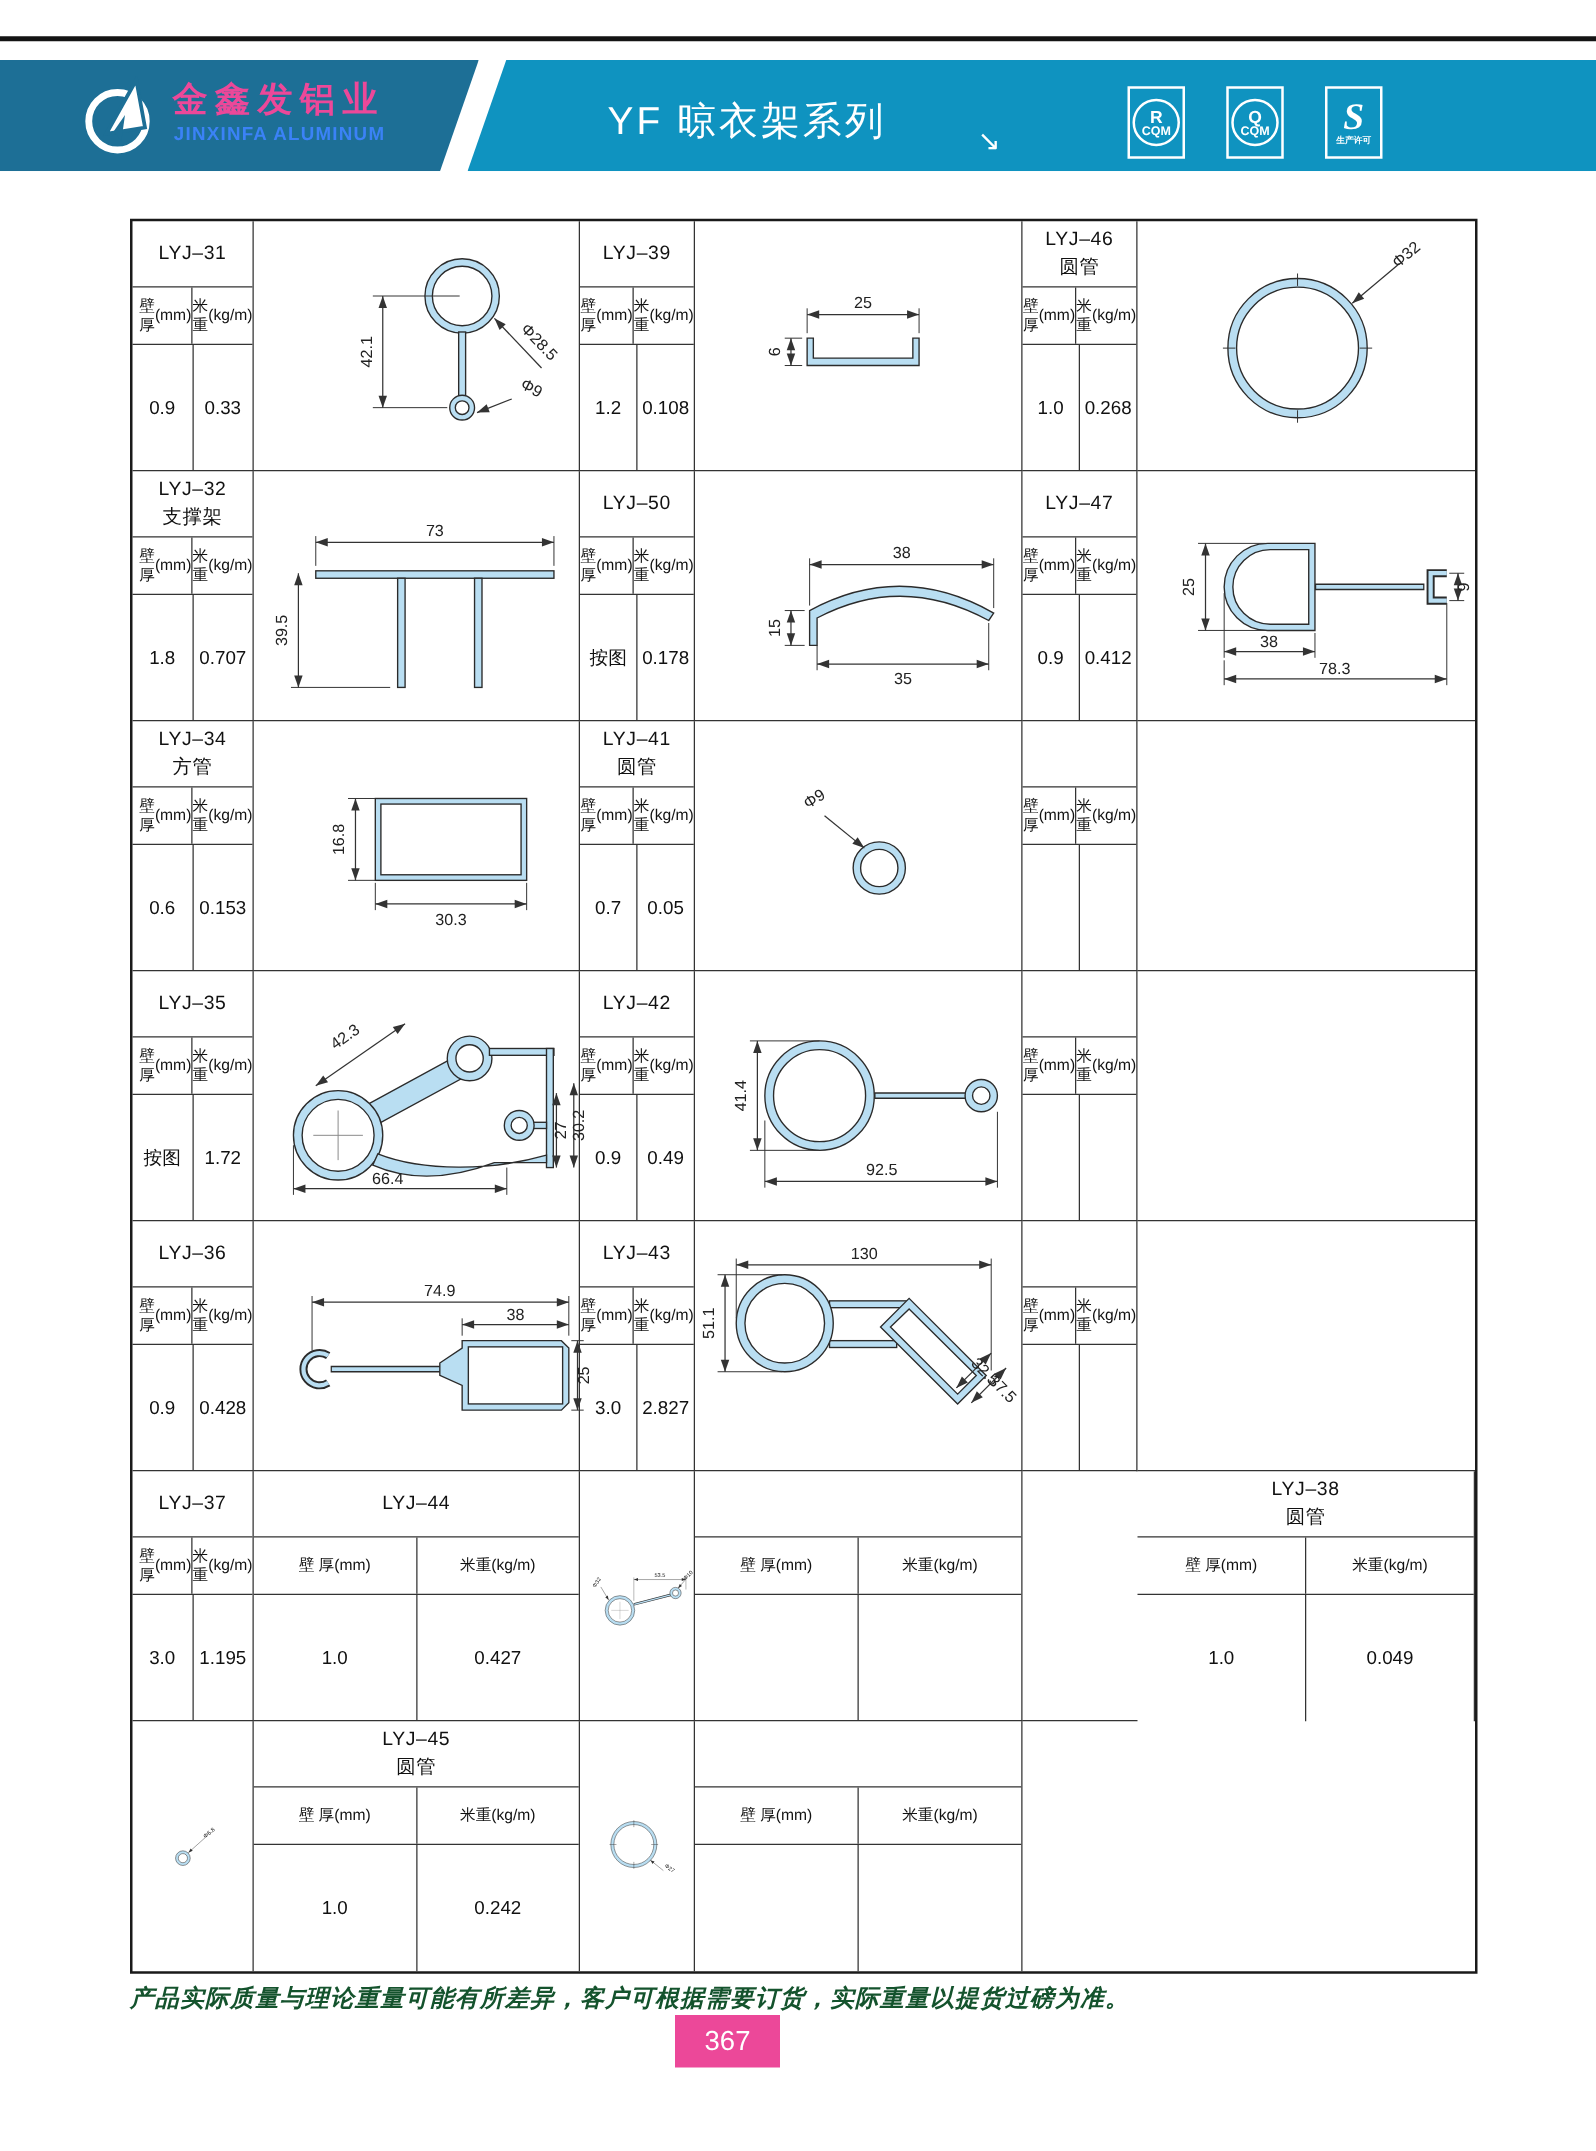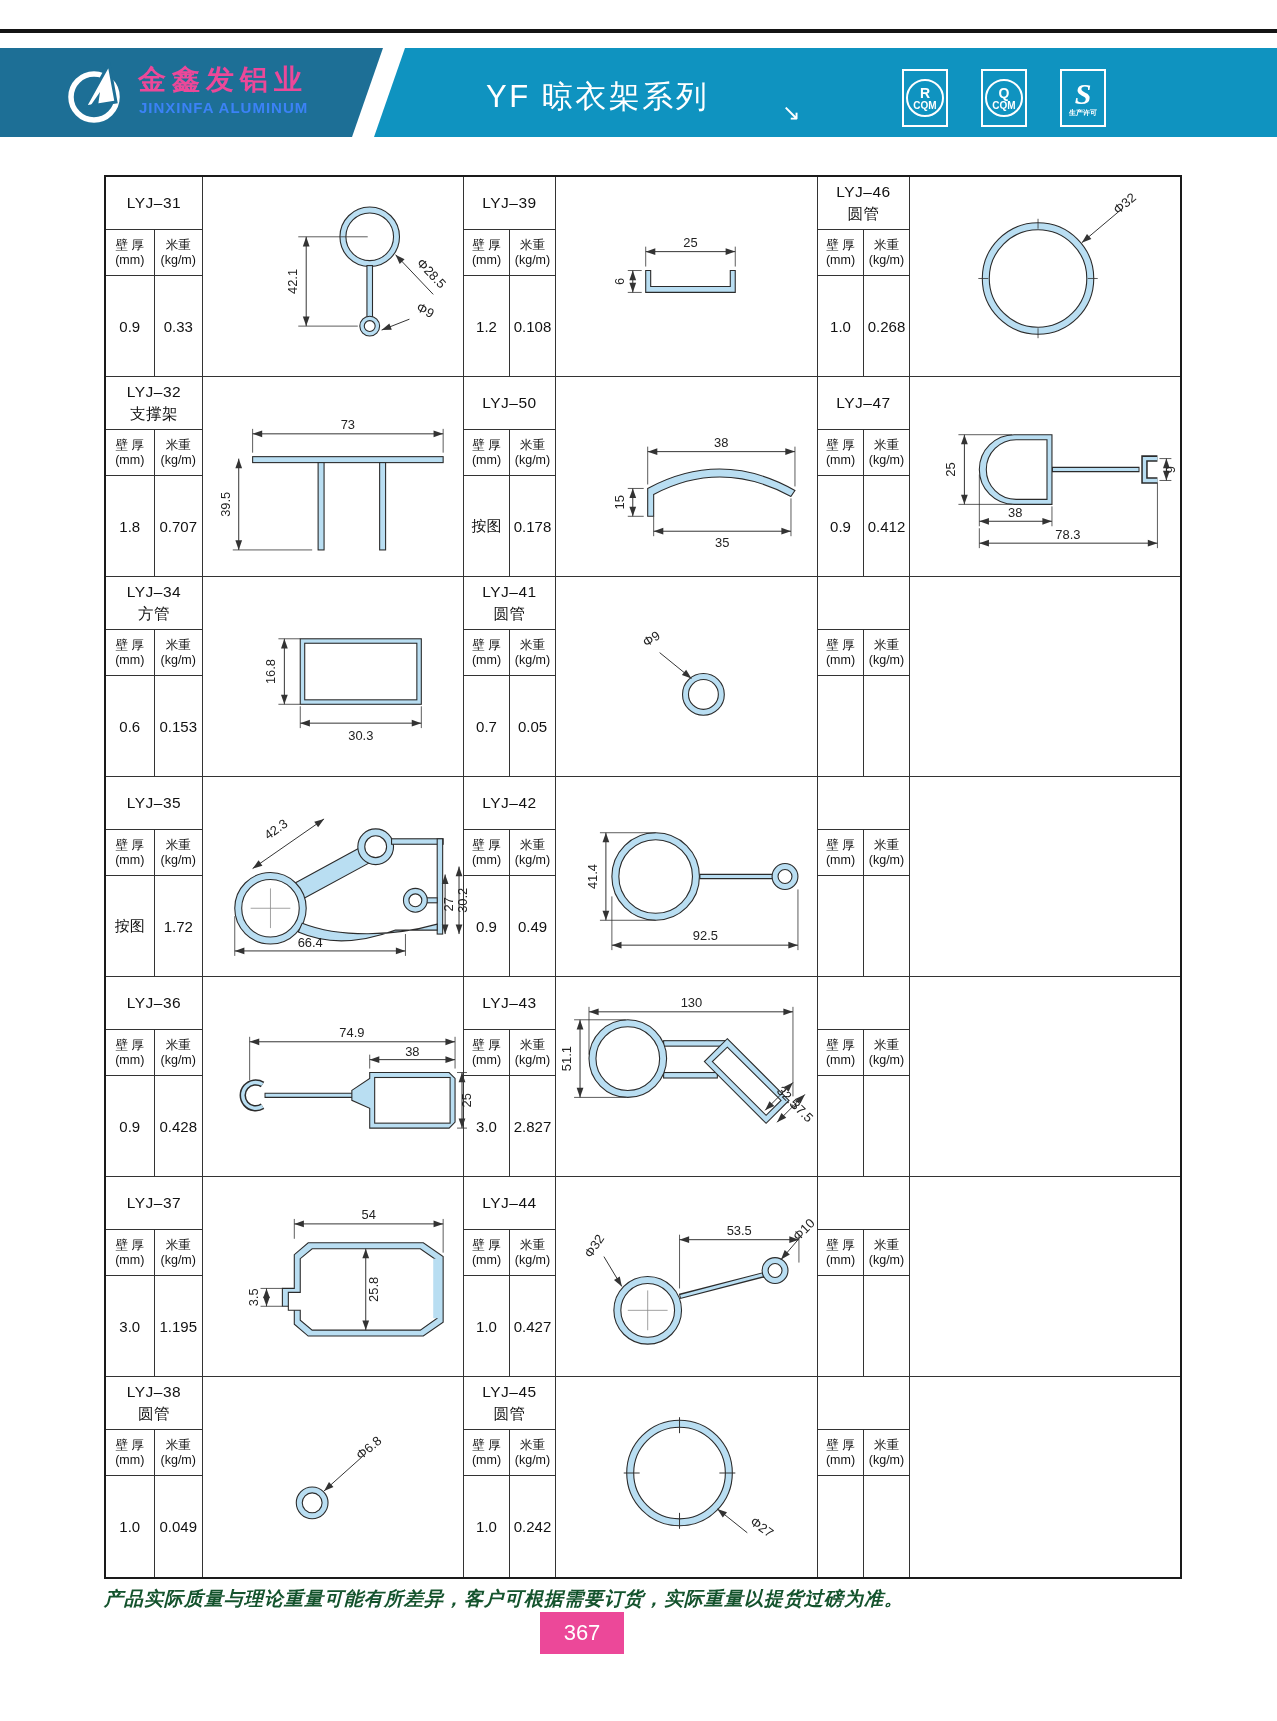--- a/index.html
+++ b/index.html
@@ -21,21 +21,21 @@
   .badge.plain .bcirc{border:none;width:auto;height:auto;}
   .badge.plain .bt{font-family:"Liberation Serif",serif;font-size:30px;font-style:italic;}
   .badge.plain .bb{font-size:7px;}
   .tbl{position:absolute;left:104px;top:175px;display:grid;grid-template-columns:97px 261px 92px 262px 92px 270px;grid-auto-rows:200px;border:2px solid #1a1a1a;background:#fff;}
   .cell{border-right:1.1px solid #333;border-bottom:1.1px solid #333;box-sizing:border-box;position:relative;}
   .cell.nr{border-right:none;}
   .cell.nb{border-bottom:none;}
   .tl{height:52px;border-bottom:1.1px solid #333;display:flex;flex-direction:column;align-items:center;justify-content:center;font-size:15.5px;line-height:1.4;letter-spacing:.5px;}
   .sub:empty{display:none;}
   .hd{height:45px;border-bottom:1.1px solid #333;display:flex;}
-  .hc{flex:1;display:flex;flex-direction:column;align-items:center;justify-content:center;font-size:12.5px;line-height:1.2;}
+  .hc{flex:1;display:flex;flex-direction:row;align-items:center;justify-content:center;font-size:12.5px;line-height:1.2;text-align:right;}
   .hc + .hc{border-left:1.1px solid #333;}
   .vl{height:calc(100% - 99px);display:flex;}
   .vc{flex:1;display:flex;align-items:center;justify-content:center;font-size:15px;}
   .vc + .vc{border-left:1.1px solid #333;}
   .dsvg{width:100%;height:100%;overflow:visible;display:block;}
   .tubeO{fill:#b9def2;stroke:#2b2b2b;stroke-width:1.1;}
   .tubeI{fill:#fff;stroke:#2b2b2b;stroke-width:1.1;}
   .fillb{fill:#b9def2;stroke:none;}
   .ro{stroke:#2b2b2b;stroke-width:5.5;fill:none;}
   .ri{stroke:#b9def2;stroke-width:3;fill:none;}
@@ -621,37 +621,20 @@
       <div class="hc">
           <span>米重</span>
           <span>(kg/m)</span>
         </div>
     </div>
     <div class="vl">
       <div class="vc">3.0</div>
       <div class="vc">1.195</div>
     </div>
   </div>
-  <div class="cell">
-    <svg class="dsvg" viewBox="0 0 262 200">
-      <path class="tubeO" d="M106,66 L222,66 L242,80 L242,146 L222,160 L106,160 L92,148 L92,130 L80,130 L80,112 L92,112 L92,78 Z"></path>
-      <path class="tubeI" d="M110,72 L219,72 L236,84 L236,142 L219,154 L110,154 L98,144 L98,134 L86,134 L86,116 L98,116 L98,82 Z"></path>
-      <rect class="fillb" x="232" y="82" width="8" height="60"></rect>
-      <line class="ext" x1="92" y1="62" x2="92" y2="42"></line>
-        <line class="ext" x1="242" y1="76" x2="242" y2="42"></line>
-      <line class="dim" x1="92" y1="47" x2="242" y2="47" marker-start="url(#arr)" marker-end="url(#arr)"></line>
-      <text class="dt" x="167" y="42">54</text>
-      <line class="dim" x1="164" y1="72" x2="164" y2="154" marker-start="url(#arr)" marker-end="url(#arr)"></line>
-      <text class="dt" x="176" y="113" transform="rotate(-90 176 113)">25.8</text>
-      <line class="ext" x1="80" y1="112" x2="58" y2="112"></line>
-        <line class="ext" x1="80" y1="130" x2="58" y2="130"></line>
-      <line class="dim" x1="64" y1="112" x2="64" y2="130" marker-start="url(#arr)" marker-end="url(#arr)"></line>
-      <text class="dt" x="55" y="121" transform="rotate(-90 55 121)">3.5</text>
-    </svg>
-  </div>
 
   <div class="cell">
     <div class="tl">
         <span>LYJ–44</span>
       </div>
     <div class="hd">
       <div class="hc">
           <span>壁 厚</span>
           <span>(mm)</span>
         </div>

